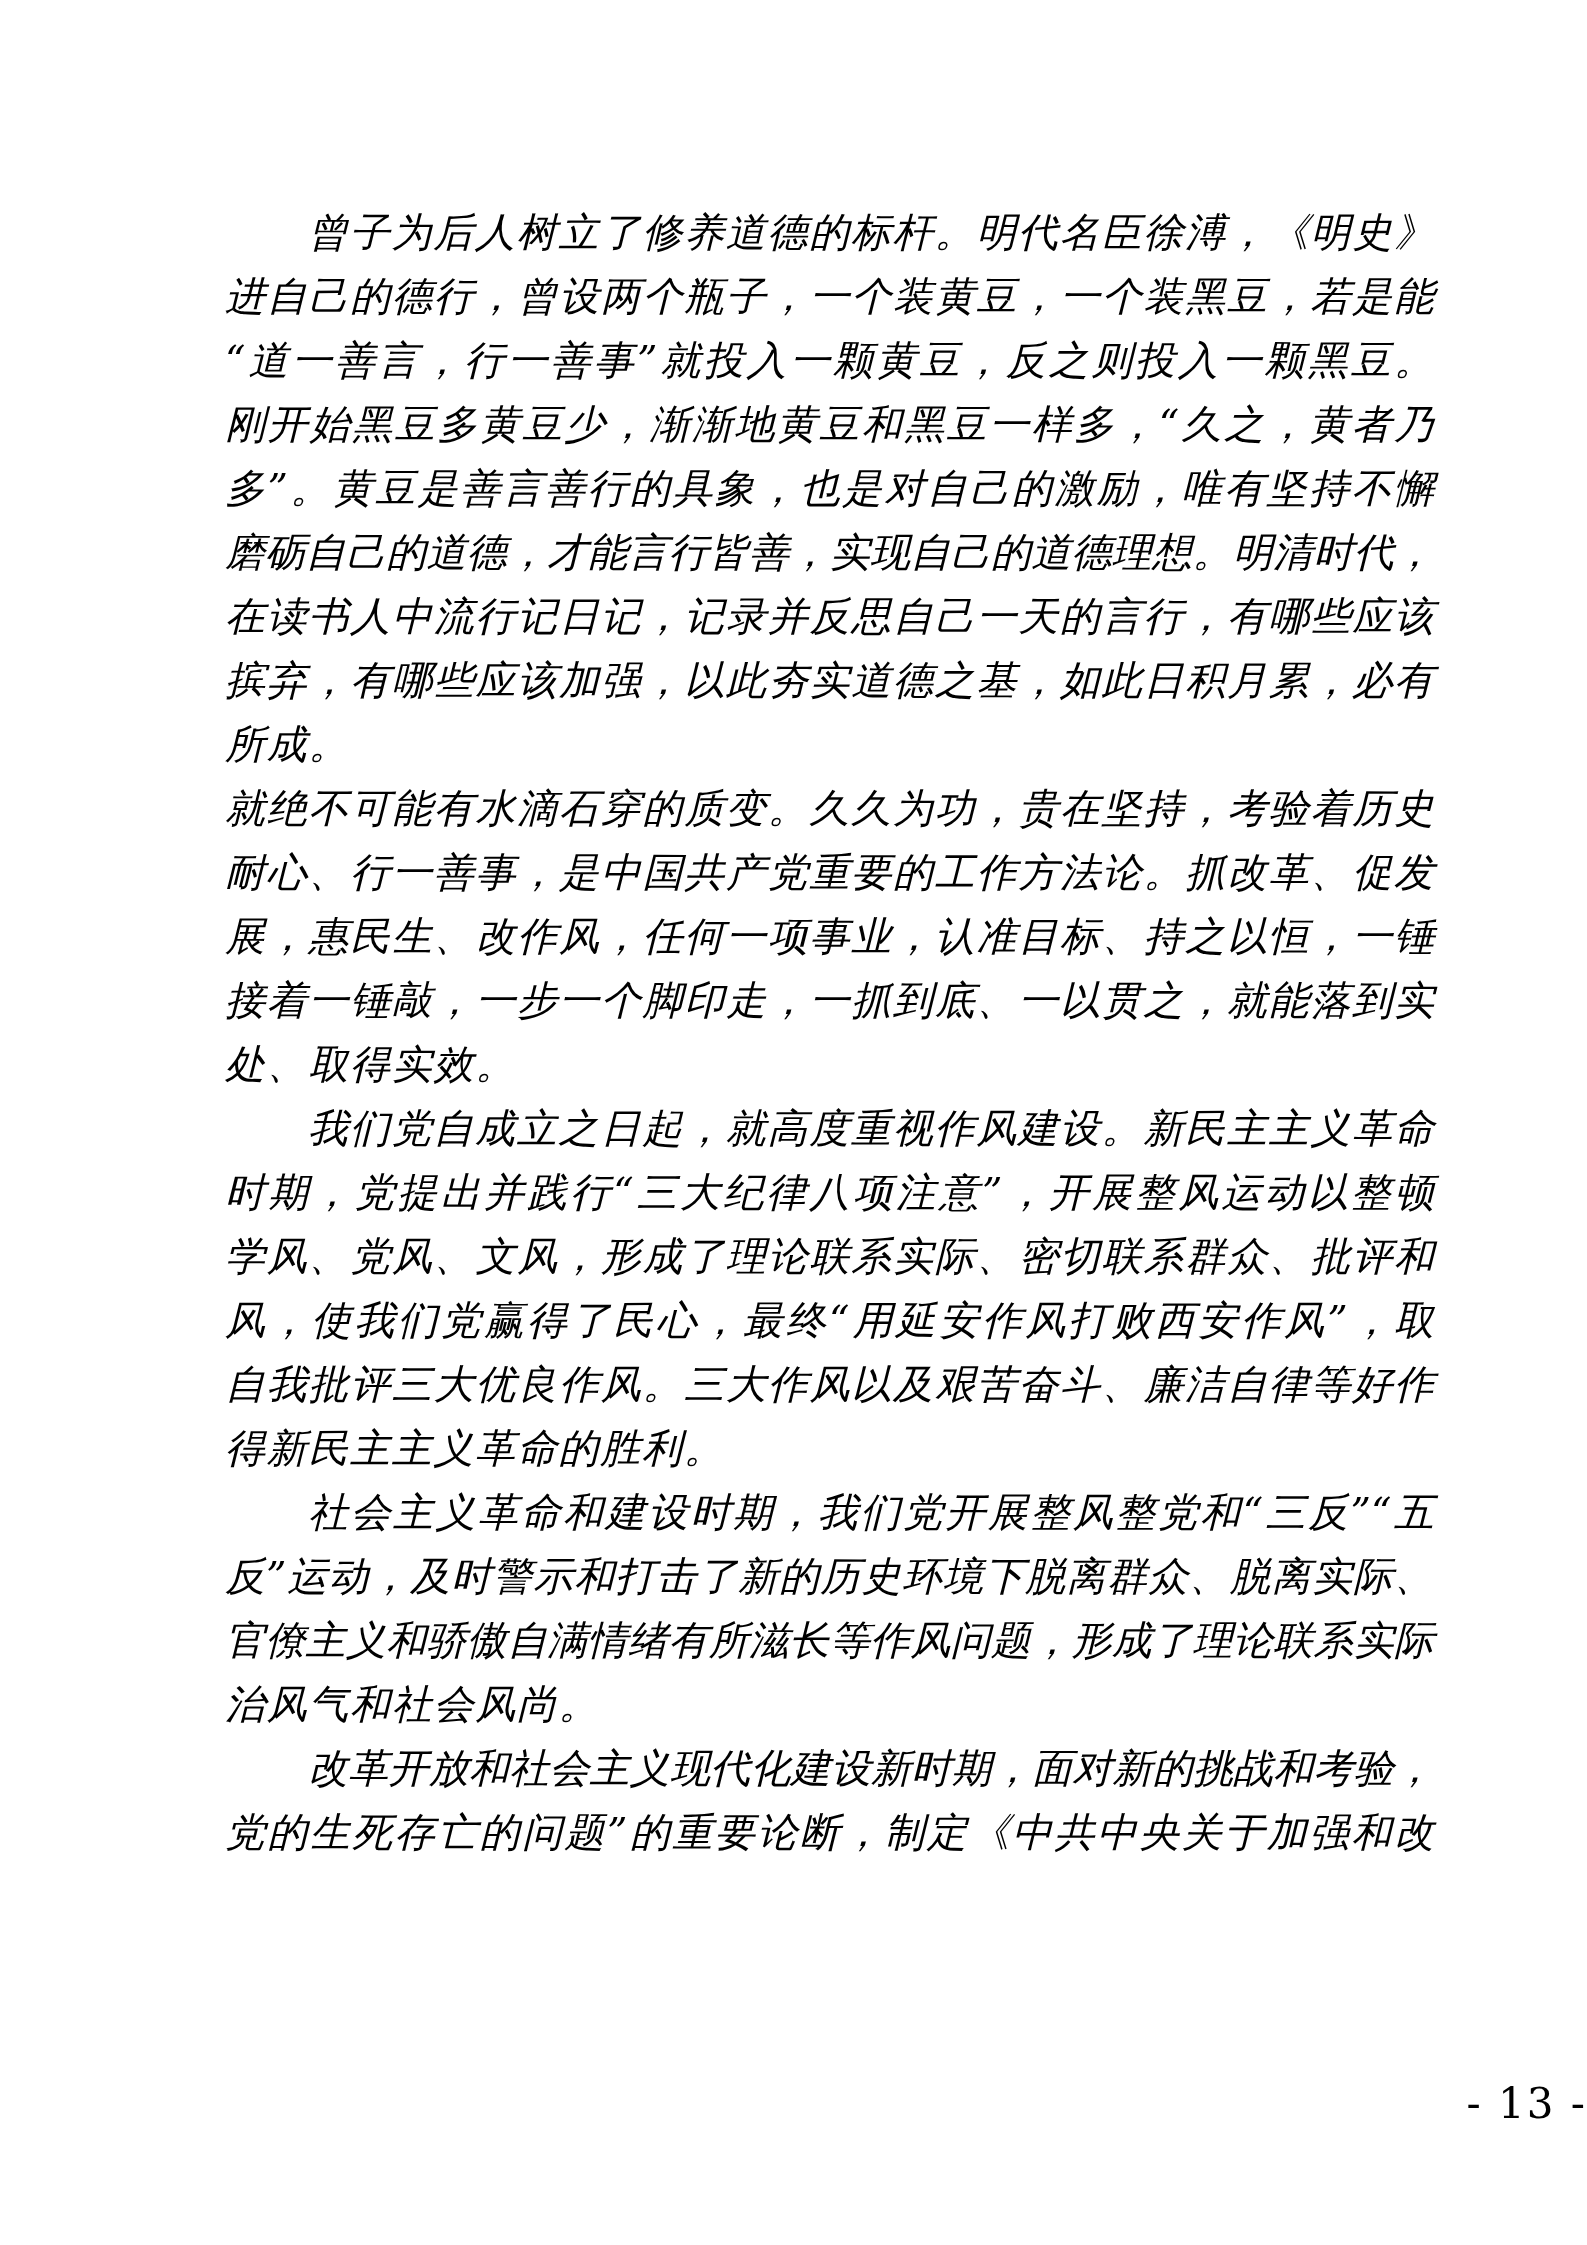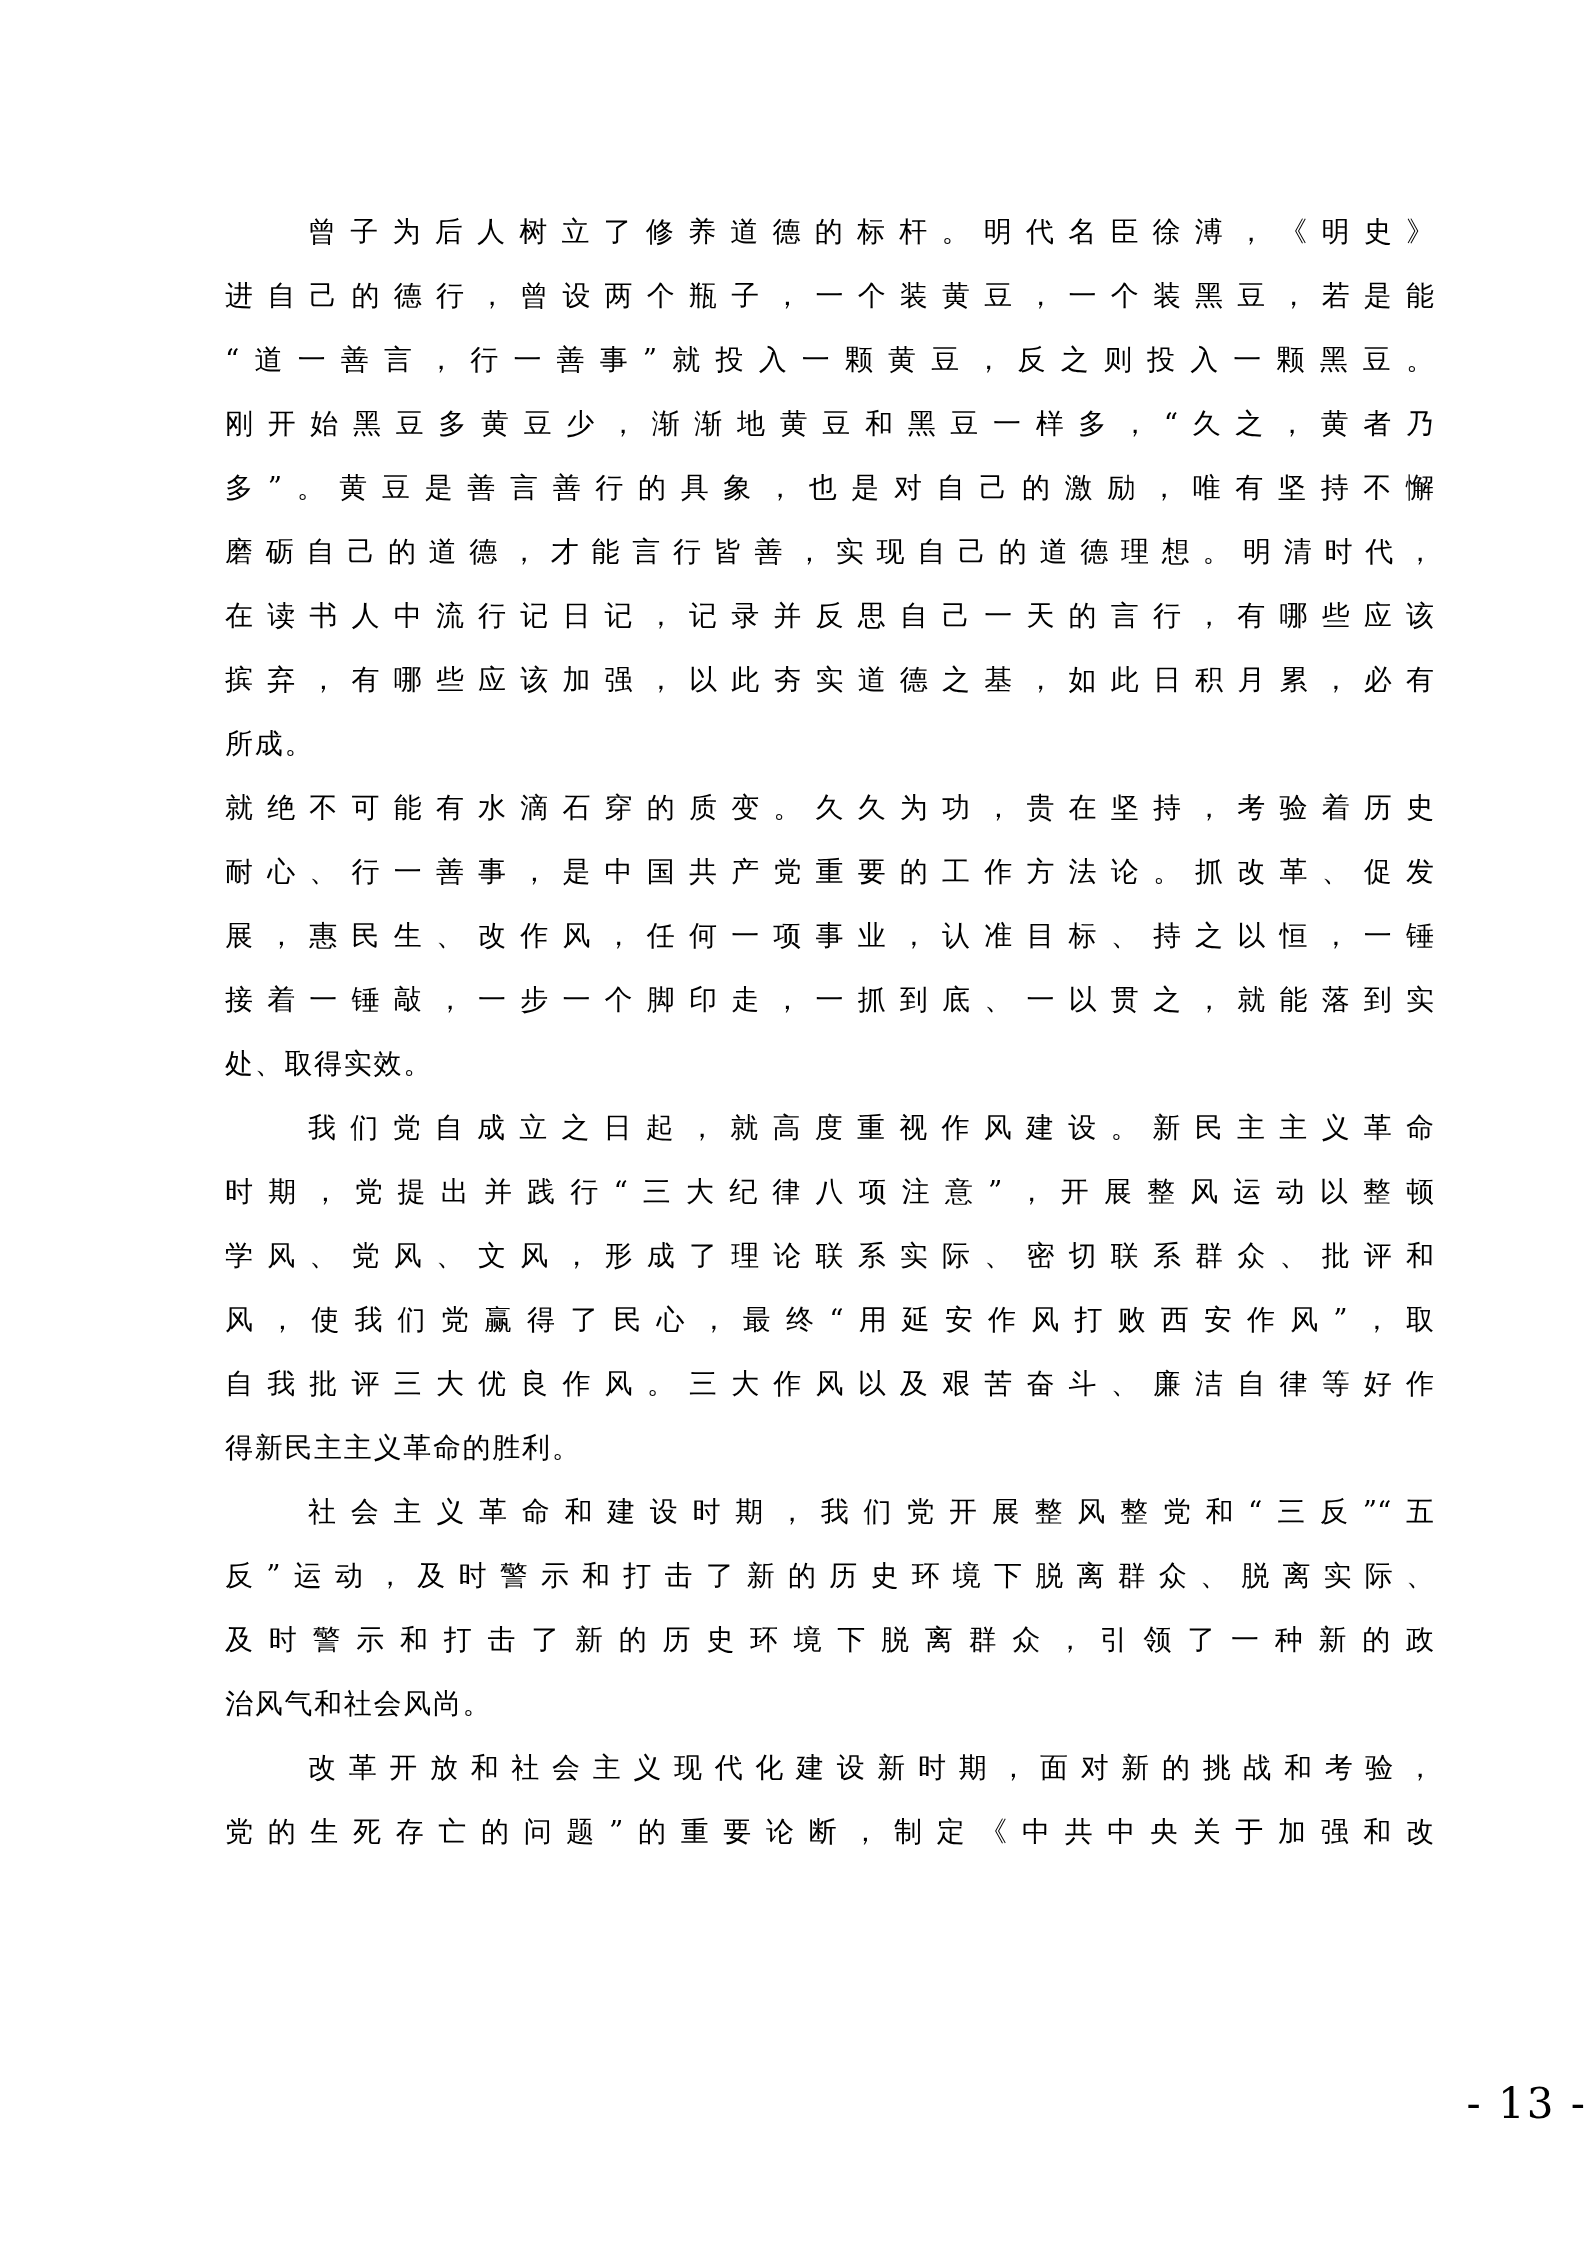--- a/index.html
+++ b/index.html
@@ -22,25 +22,26 @@
     top: 200px;
     width: 1209px;
   }
   .para {
     margin: 0;
     padding: 0;
   }
   .line {
     height: 64px;
     line-height: 64px;
-    font-size: 28px;
+    font-size: 40px;
     letter-spacing: 0px;
     text-align: justify;
     text-align-last: justify;
     white-space: nowrap;
+    font-style: italic;
   }
   .line.indent {
     text-indent: 83px;
   }
   .line.short-last {
     text-align: right;
     text-align-last: left;
     letter-spacing: 1.7px;
   }
   .page-number {
@@ -81,21 +82,21 @@
         <div class="line indent">我们党自成立之日起，就高度重视作风建设。新民主主义革命</div>
         <div class="line">时期，党提出并践行“三大纪律八项注意”，开展整风运动以整顿</div>
         <div class="line">学风、党风、文风，形成了理论联系实际、密切联系群众、批评和</div>
         <div class="line">风，使我们党赢得了民心，最终“用延安作风打败西安作风”，取</div>
         <div class="line">自我批评三大优良作风。三大作风以及艰苦奋斗、廉洁自律等好作</div>
         <div class="line short-last">得新民主主义革命的胜利。</div>
       </div>
       <div class="para">
         <div class="line indent">社会主义革命和建设时期，我们党开展整风整党和“三反”“五</div>
         <div class="line">反”运动，及时警示和打击了新的历史环境下脱离群众、脱离实际、</div>
-        <div class="line">及时警示和打击了新的历史环境下脱离群众，引领了一种新的政</div>
+        <div class="line">官僚主义和骄傲自满情绪有所滋长等作风问题，形成了理论联系实际</div>
         <div class="line short-last">治风气和社会风尚。</div>
       </div>
       <div class="para">
         <div class="line indent">改革开放和社会主义现代化建设新时期，面对新的挑战和考验，</div>
         <div class="line">党的生死存亡的问题”的重要论断，制定《中共中央关于加强和改</div>
       </div>
     </div>
   <div class="page-number">- 13 -</div>
 </div>
 

